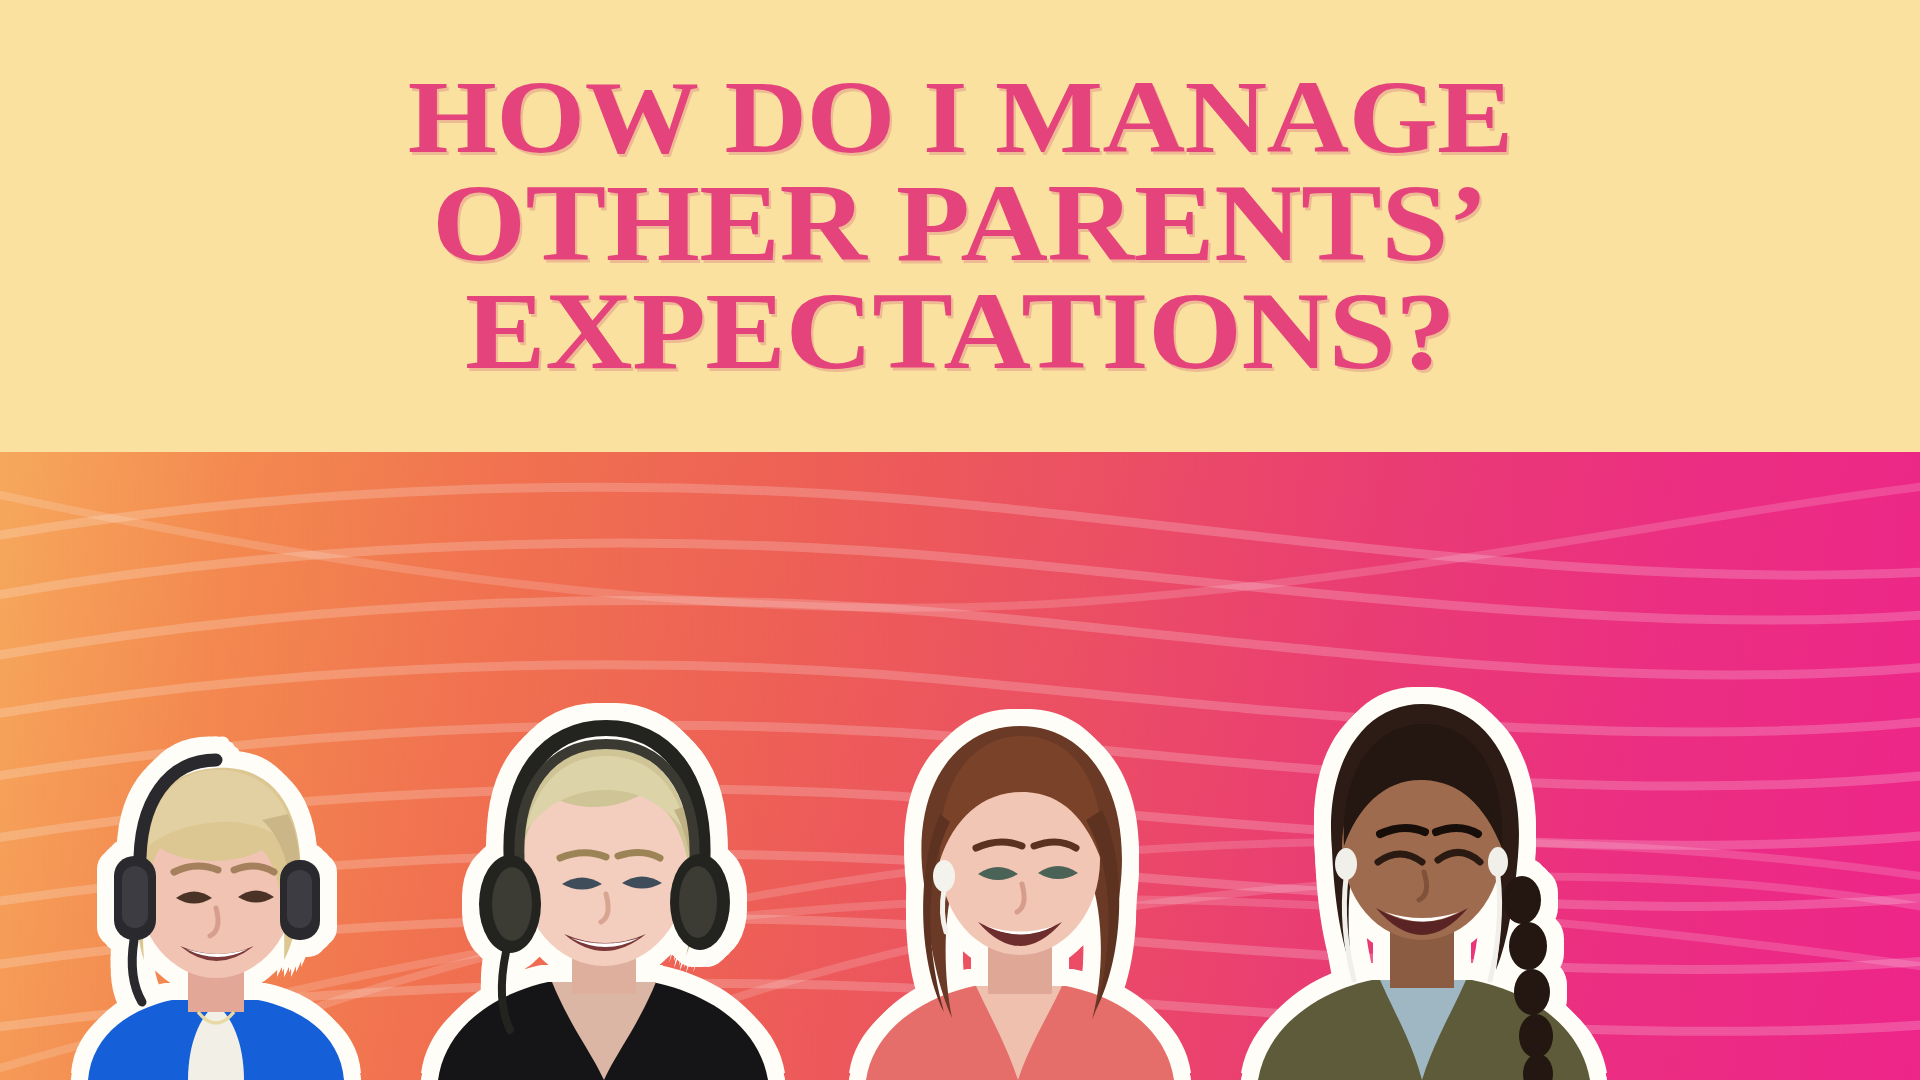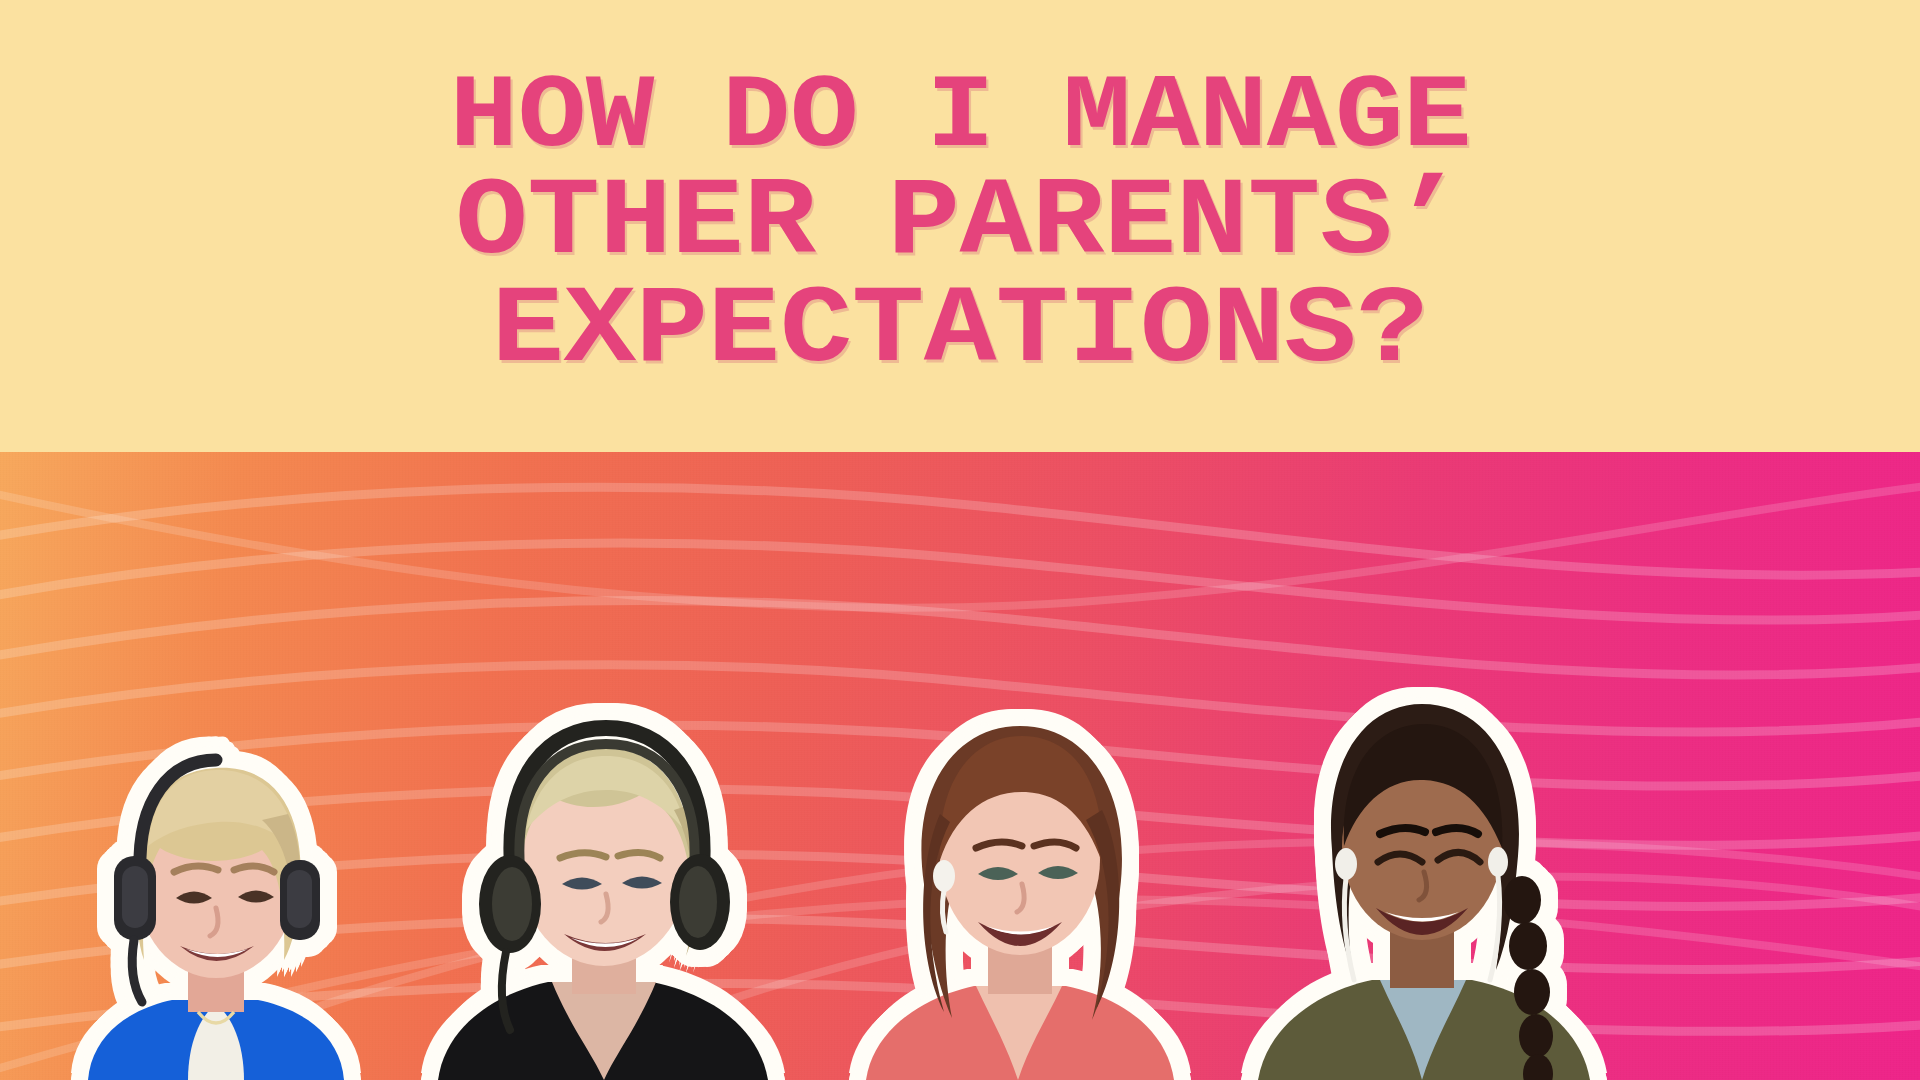--- a/index.html
+++ b/index.html
@@ -2,21 +2,21 @@
 <html><head>
 <meta charset="utf-8">
 <title>Podcast Episode Thumbnail</title>
 <style>
   * { margin:0; padding:0; box-sizing:border-box; }
   html,body{ background:#000; }
   .stage{
     position:relative;
     width:1920px; height:1080px;
     overflow:hidden;
-    font-family:Liberation Mono, monospace;
+    font-family:Liberation Serif, serif;
   }
 
   
   .banner{
     position:absolute; left:0; top:0;
     width:1920px; height:452px;
     background:#FBE1A0;
     display:flex; flex-direction:column;
     align-items:center; justify-content:center;
     z-index:5;

